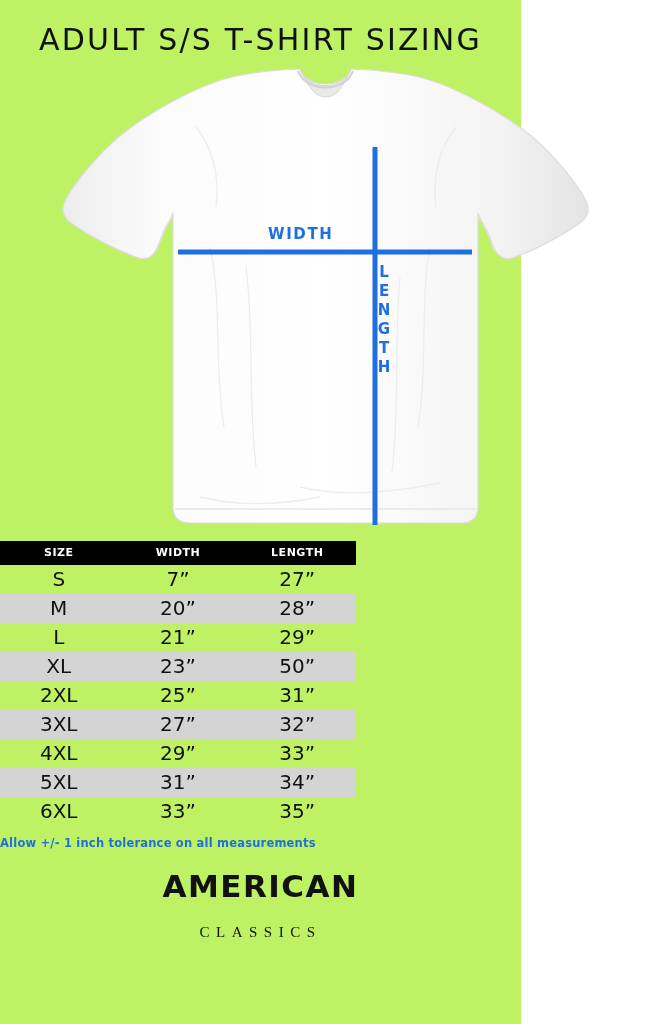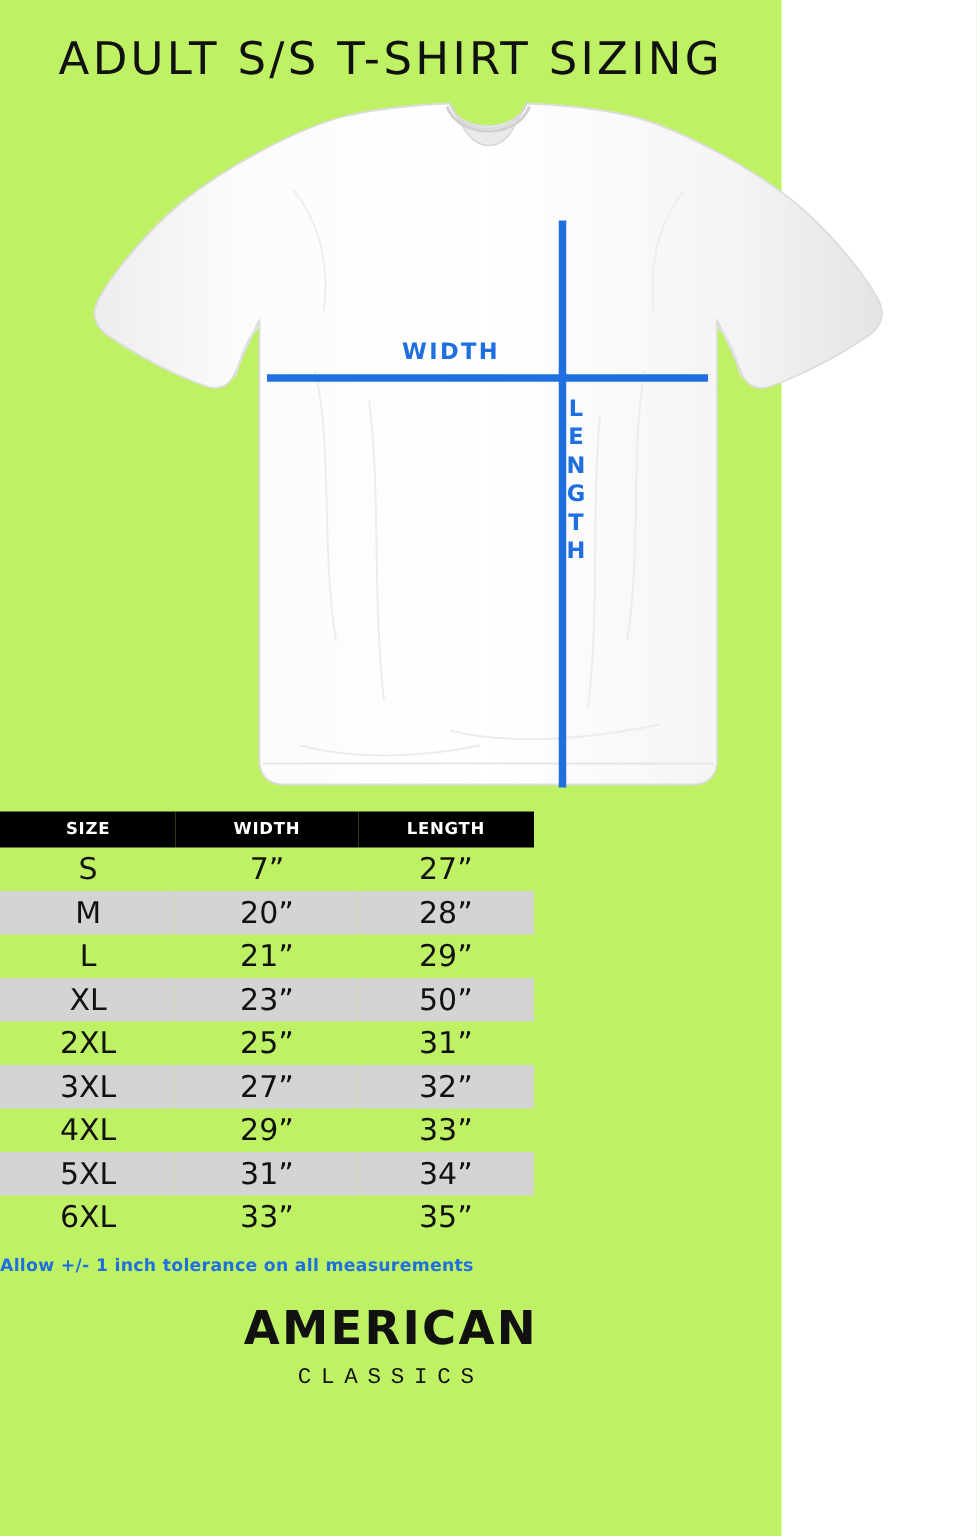--- a/index.html
+++ b/index.html
@@ -115,22 +115,22 @@
     font-size: 31px;
     font-weight: bold;
     letter-spacing: 1.5px;
     color: #111;
     font-family: "DejaVu Sans", sans-serif;
   }
   .brand-bottom {
     font-size: 15px;
     letter-spacing: 6.5px;
     color: #111;
-    margin-top: 6px;
-    font-family: Liberation Mono, monospace;
+    margin-top: 20px;
+    font-family: Liberation Serif, serif;
   }
 </style>
 </head>
 <body>
 
 <div class="page">
 
   <div class="title">ADULT S/S T-SHIRT SIZING</div>
 
   <div class="shirt-area">

